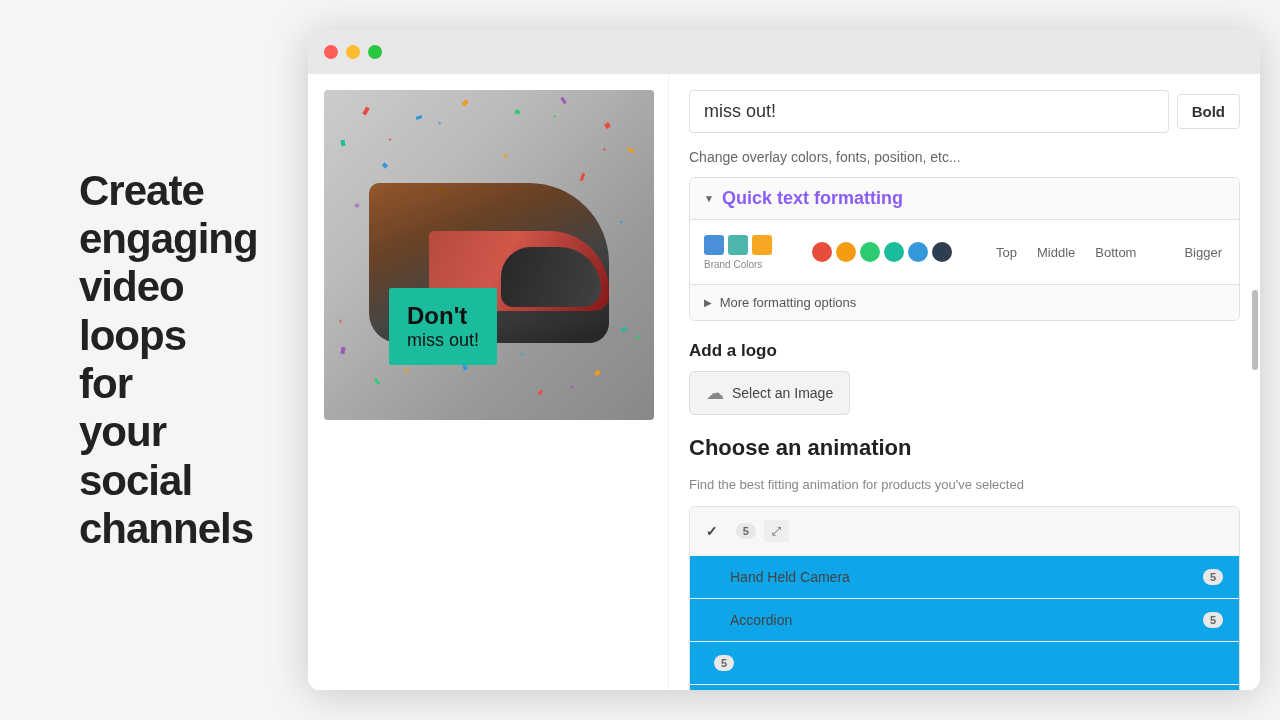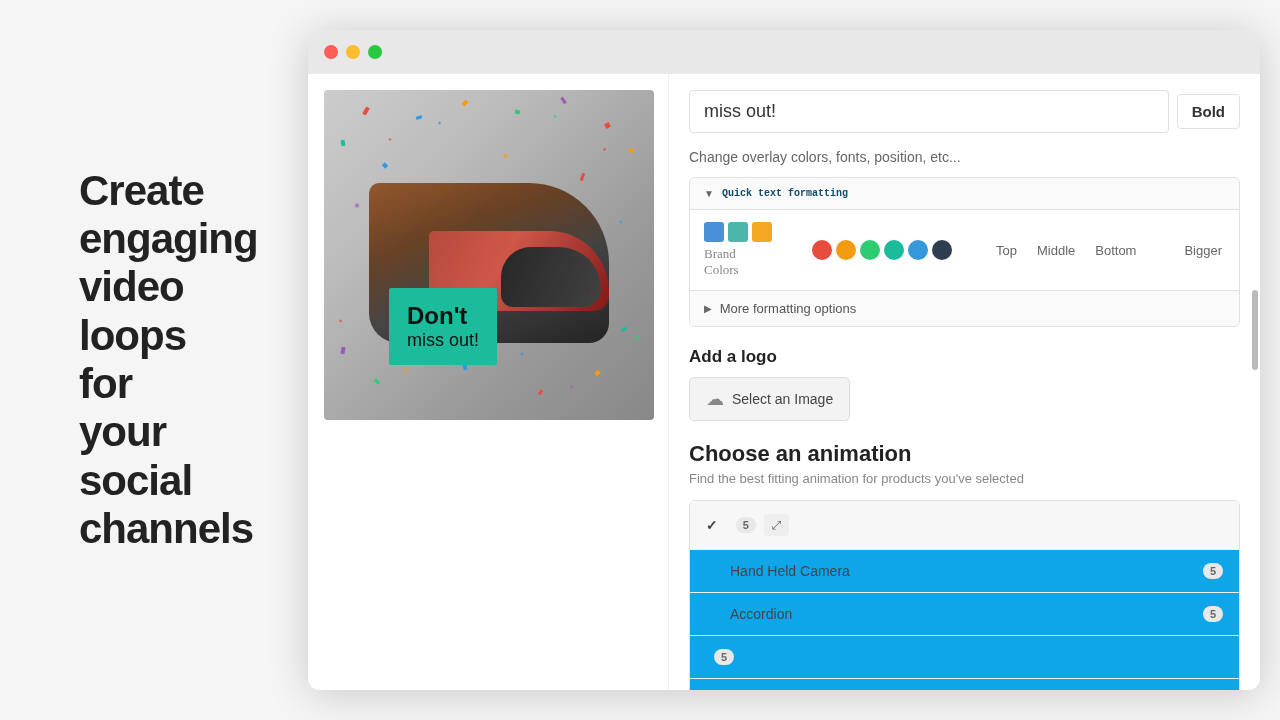--- a/index.html
+++ b/index.html
@@ -236,24 +236,23 @@
       cursor: pointer;
     }
 
     .chevron-icon {
       font-size: 10px;
       color: #666;
       margin-right: 8px;
     }
 
     .formatting-title {
-      font-size: 10px;
+      font-size: 18px;
       font-weight: 600;
-      color: #0c4a6e;
-      font-family: Liberation Mono, monospace;
+      color: #8b5cf6;
     }
 
     .formatting-body {
       padding: 12px 14px;
       display: flex;
       align-items: center;
       gap: 20px;
     }
 
     .color-swatches-group {
@@ -268,23 +267,22 @@
     }
 
     .swatch {
       width: 20px;
       height: 20px;
       border-radius: 3px;
       cursor: pointer;
     }
 
     .brand-colors-label {
-      font-size: 13px;
+      font-size: 10px;
       color: #888;
-      font-family: Liberation Serif, serif;
     }
 
     .divider-v {
       width: 1px;
       height: 40px;
       background: #e0e0e0;
     }
 
     .position-buttons {
       display: flex;
@@ -359,21 +357,21 @@
     }
 
     .animation-section {
       margin-bottom: 16px;
     }
 
     .animation-title {
       font-size: 22px;
       font-weight: 700;
       color: #222;
-      margin-bottom: 4px;
+      margin-bottom: 16px;
     }
 
     .animation-subtitle {
       font-size: 13px;
       color: #888;
       margin-bottom: 14px;
     }
 
     .animation-list {
       border: 1.5px solid #e0e0e0;

